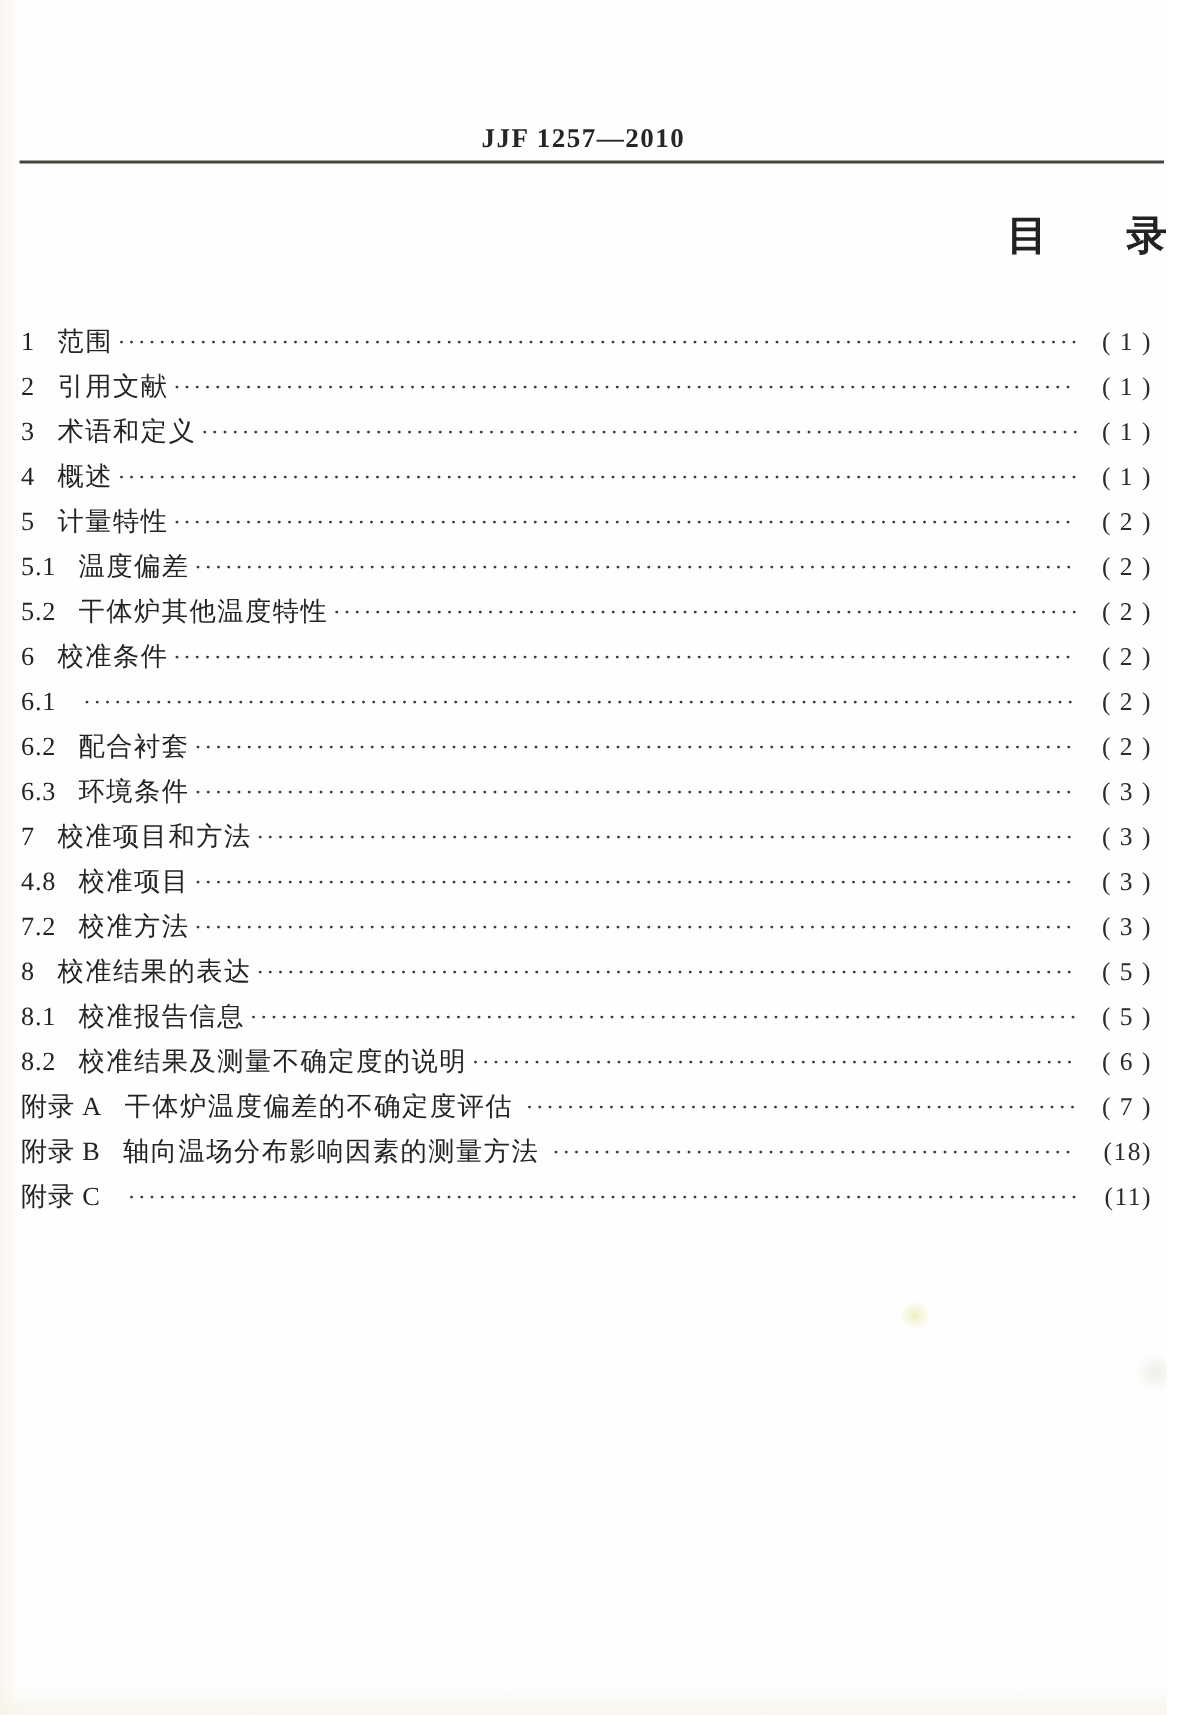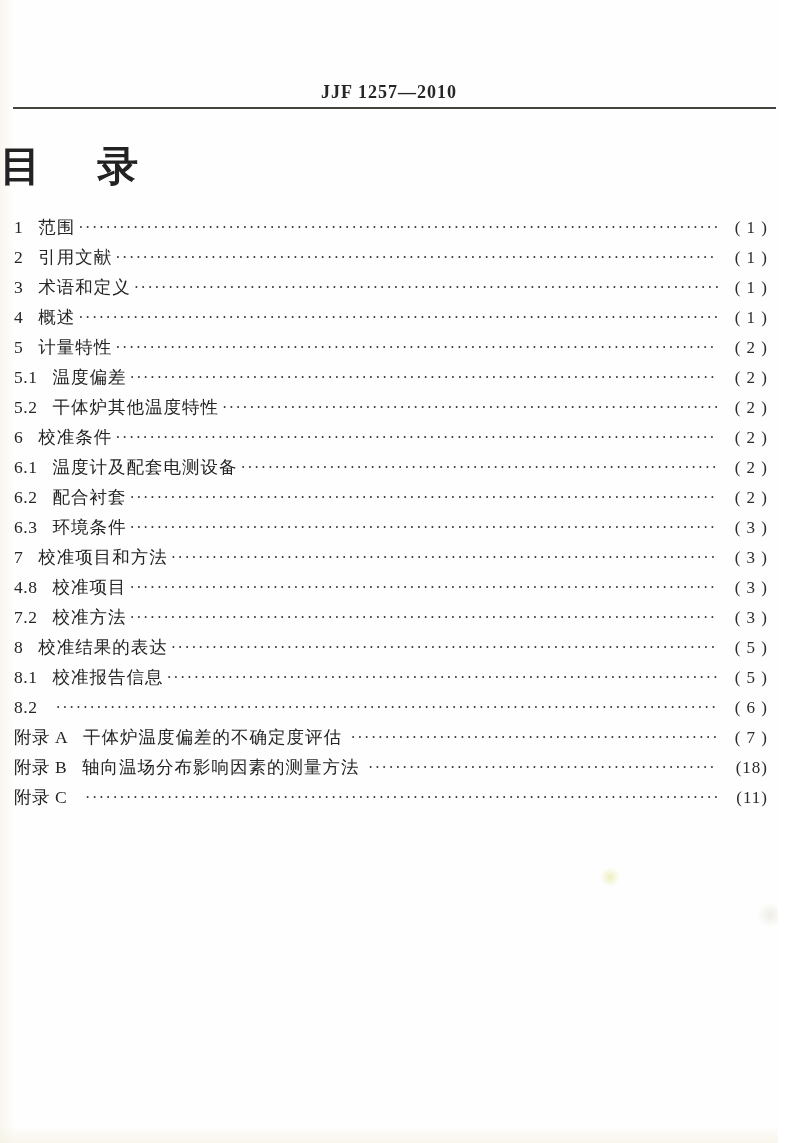--- a/index.html
+++ b/index.html
@@ -31,22 +31,22 @@
   }
   .rule {
     position: absolute;
     top: 107px; left: 13px; right: 2px;
     height: 0;
     border-top: 2px solid #45453f;
   }
   .page-title {
     position: absolute;
     top: 139px; left: 0; right: 0;
-    text-align: left;
-    font-size: 41px;
+    text-align: right;
+    font-size: 27px;
     font-weight: bold;
     color: #222;
     white-space: pre;
     word-spacing: 46px;
   }
   .toc {
     position: absolute;
     top: 212px; left: 14px; right: 10px;
   }
   .toc-row {
@@ -150,21 +150,20 @@
 
     <div class="toc-row">
       <span class="toc-num">6</span>
       <span class="toc-label">校准条件</span>
       <span class="toc-leader">········································································································································································································</span>
       <span class="toc-page">( 2 )</span>
     </div>
 
     <div class="toc-row">
       <span class="toc-num">6.1</span>
-      <span class="toc-label">温度计及配套电测设备</span>
       <span class="toc-leader">········································································································································································································</span>
       <span class="toc-page">( 2 )</span>
     </div>
 
     <div class="toc-row">
       <span class="toc-num">6.2</span>
       <span class="toc-label">配合衬套</span>
       <span class="toc-leader">········································································································································································································</span>
       <span class="toc-page">( 2 )</span>
     </div>
@@ -206,20 +205,21 @@
 
     <div class="toc-row">
       <span class="toc-num">8.1</span>
       <span class="toc-label">校准报告信息</span>
       <span class="toc-leader">········································································································································································································</span>
       <span class="toc-page">( 5 )</span>
     </div>
 
     <div class="toc-row">
       <span class="toc-num">8.2</span>
+      <span class="toc-label">校准结果及测量不确定度的说明</span>
       <span class="toc-leader">········································································································································································································</span>
       <span class="toc-page">( 6 )</span>
     </div>
 
     <div class="toc-row">
       <span class="toc-num">附录 A</span>
       <span class="toc-label">干体炉温度偏差的不确定度评估 </span>
       <span class="toc-leader">········································································································································································································</span>
       <span class="toc-page">( 7 )</span>
     </div>

